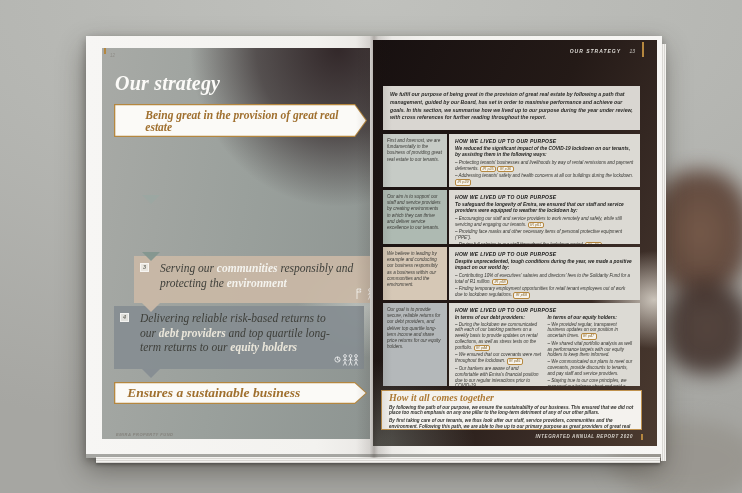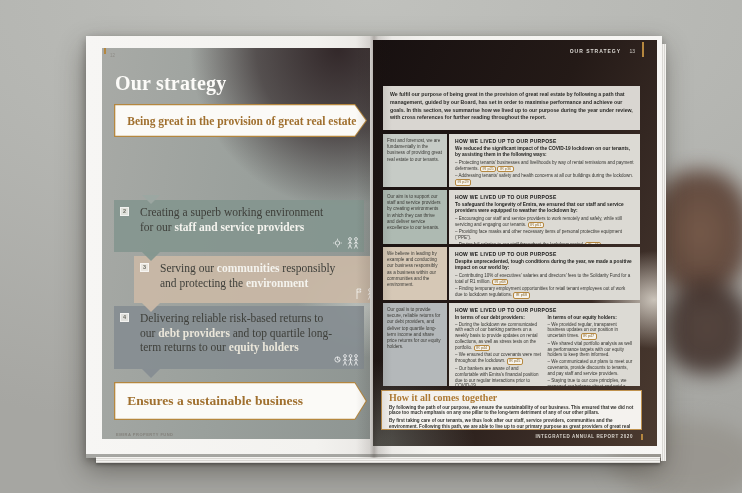--- a/index.html
+++ b/index.html
@@ -16,21 +16,21 @@
   .blur3{left:610px;top:420px;width:150px;height:80px;border-radius:50%;
     background:#8d887f;opacity:.5;}
 
   .spread{position:absolute;left:86px;top:36px;width:576px;height:422px;z-index:2;
     box-shadow:0 12px 26px rgba(35,30,25,.45), 0 3px 8px rgba(35,30,25,.35);}
   .edge-bottom{position:absolute;left:10px;right:2px;bottom:-5px;height:6px;z-index:0;
     background:repeating-linear-gradient(to bottom,#f4f3f0 0 1px,#d9d7d3 1px 2px);
     box-shadow:0 2px 3px rgba(0,0,0,.25);}
   .edge-right{position:absolute;right:-4px;top:8px;bottom:-3px;width:5px;z-index:0;
     background:repeating-linear-gradient(to right,#f4f3f0 0 1px,#d9d7d3 1px 2px);}
-  .page{position:absolute;top:0;bottom:4px;}
+  .page{position:absolute;top:0;bottom:4px;font-style:italic;}
   .page-left{left:0;width:287px;background:linear-gradient(to right,#f7f6f4 0%,#f3f2ef 80%,#e9e7e4 100%);}
   .page-right{left:287px;width:289px;background:linear-gradient(to left,#f7f6f4 0%,#f3f2ef 80%,#e8e6e3 100%);}
   .spine{position:absolute;left:270px;width:36px;top:0;bottom:0;z-index:30;pointer-events:none;
     background:linear-gradient(to right,rgba(30,20,15,0) 0%,rgba(30,20,15,.10) 38%,rgba(30,20,15,.28) 50%,rgba(30,20,15,.12) 62%,rgba(30,20,15,0) 100%);}
 
   
   .lp-art{position:absolute;left:16px;top:12px;right:3px;bottom:15px;overflow:hidden;
     background:
       radial-gradient(95% 70% at 88% 0%, rgba(42,30,32,.92) 0%, rgba(42,30,32,.62) 32%, rgba(42,30,32,0) 58%),
       radial-gradient(45% 22% at 100% 66%, rgba(228,231,226,.55) 0%, rgba(228,231,226,0) 60%),
@@ -38,23 +38,23 @@
   .lp-topmark{position:absolute;left:2px;top:0;width:2px;height:6px;background:#b5873f;}
   .lp-pagenum{position:absolute;left:8px;top:5px;font-size:4.5px;color:#8f8d88;}
   .lp-title{position:absolute;left:13px;top:24px;margin:0;font-family:"Liberation Serif",serif;
     font-size:20px;font-weight:700;color:#fcfbf8;letter-spacing:.2px;}
   .banner{position:absolute;left:12px;width:253px;background:#b5873f;
     clip-path:polygon(0 0, calc(100% - 12px) 0, 100% 50%, calc(100% - 12px) 100%, 0 100%);}
   .banner-in{position:absolute;inset:1.3px;background:#fbfaf7;display:flex;align-items:center;
     clip-path:polygon(0 0, calc(100% - 11px) 0, 100% 50%, calc(100% - 11px) 100%, 0 100%);
     padding-left:12px;box-sizing:border-box;}
   .banner-top{top:56px;height:33px;}
-  .banner-bottom{top:334px;height:38px;}
+  .banner-bottom{top:334px;height:22px;}
   .banner-txt{font-family:"Liberation Serif",serif;font-weight:700;color:#a0702f;}
-  .banner-top .banner-txt{font-size:11.5px;}
+  .banner-top .banner-txt{font-size:11.5px;margin-left:18px;}
   .banner-bottom .banner-txt{font-size:13.5px;}
 
   .pillar{position:absolute;left:12px;width:250px;box-sizing:border-box;overflow:hidden;
     padding:5px 30px 3px 26px;font-family:"Liberation Serif",serif;font-size:11.5px;
     line-height:1.28;color:#3e3f3a;}
   .pillar .hl{color:#f4f3ee;font-weight:700;}
   .pillar1{top:96px;height:51px;background:rgba(156,166,162,.93);}
   .pillar2{top:152px;height:52px;background:rgba(132,150,143,.93);}
   .pillar3{top:208px;height:47px;background:rgba(201,184,166,.94);margin-left:20px;}
   .pillar4{top:258px;height:63px;background:rgba(134,141,146,.94);}
@@ -128,32 +128,20 @@
         <h1 class="lp-title">Our strategy</h1>
 
         <div class="banner banner-top">
           <div class="banner-in">
             <span class="banner-txt">Being great in the provision of great real estate</span>
           </div>
         </div>
 
         <div class="conn conn1"></div>
 
-        <div class="pillar pillar2">
-          <span class="numbox">2</span>
-          <span>Creating a superb working environment for our </span><span class="hl">staff and service providers</span><span></span>
-          <svg class="picon" width="27" height="15" viewBox="0 0 27 15">
-            <circle cx="4.5" cy="8" r="2.2"></circle>
-              <path d="M4.5 4.9 v-1.2 M4.5 11.1 v1.2 M1.4 8 h-1.2 M7.6 8 h1.2"></path>
-            <circle cx="17" cy="4" r="1.4"></circle>
-              <path d="M17 5.5 V10 M17 7 L14.8 8.8 M17 7 L19.2 8.8 M17 10 L15.4 13.5 M17 10 L18.6 13.5"></path>
-            <circle cx="23" cy="4" r="1.4"></circle>
-              <path d="M23 5.5 V10 M23 7 L20.8 8.8 M23 7 L25.2 8.8 M23 10 L21.4 13.5 M23 10 L24.6 13.5"></path>
-          </svg>
-        </div>
         <div class="conn conn2"></div>
 
         <div class="pillar pillar3">
           <span class="numbox">3</span>
           <span>Serving our </span><span class="hl">communities</span><span> responsibly and protecting the </span><span class="hl">environment</span><span></span>
           <svg class="picon" width="27" height="15" viewBox="0 0 27 15">
             <path d="M4 13 V3 M4 3 h4 l-1 1.5 1 1.5 h-4"></path>
             <circle cx="17" cy="4" r="1.4"></circle>
               <path d="M17 5.5 V10 M17 7 L14.8 8.8 M17 7 L19.2 8.8 M17 10 L15.4 13.5 M17 10 L18.6 13.5"></path>
             <circle cx="23" cy="4" r="1.4"></circle>

